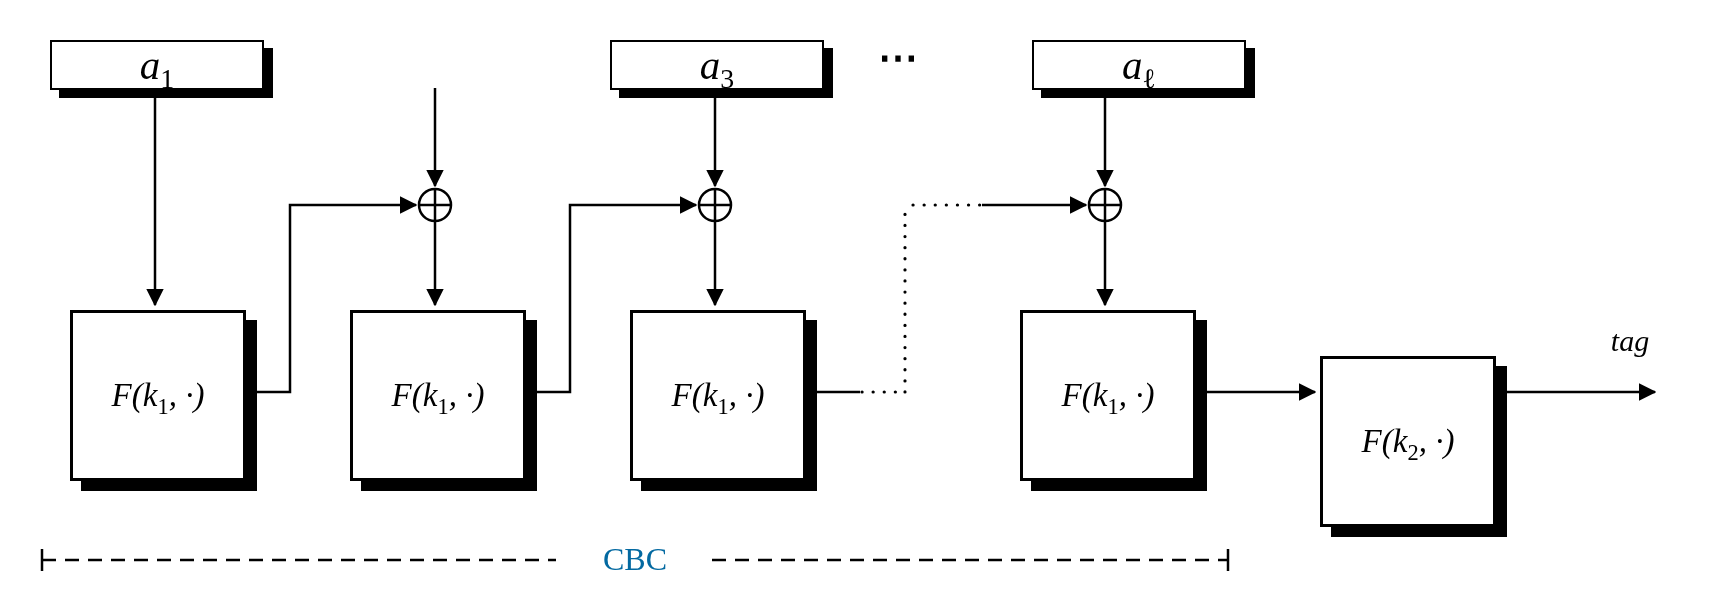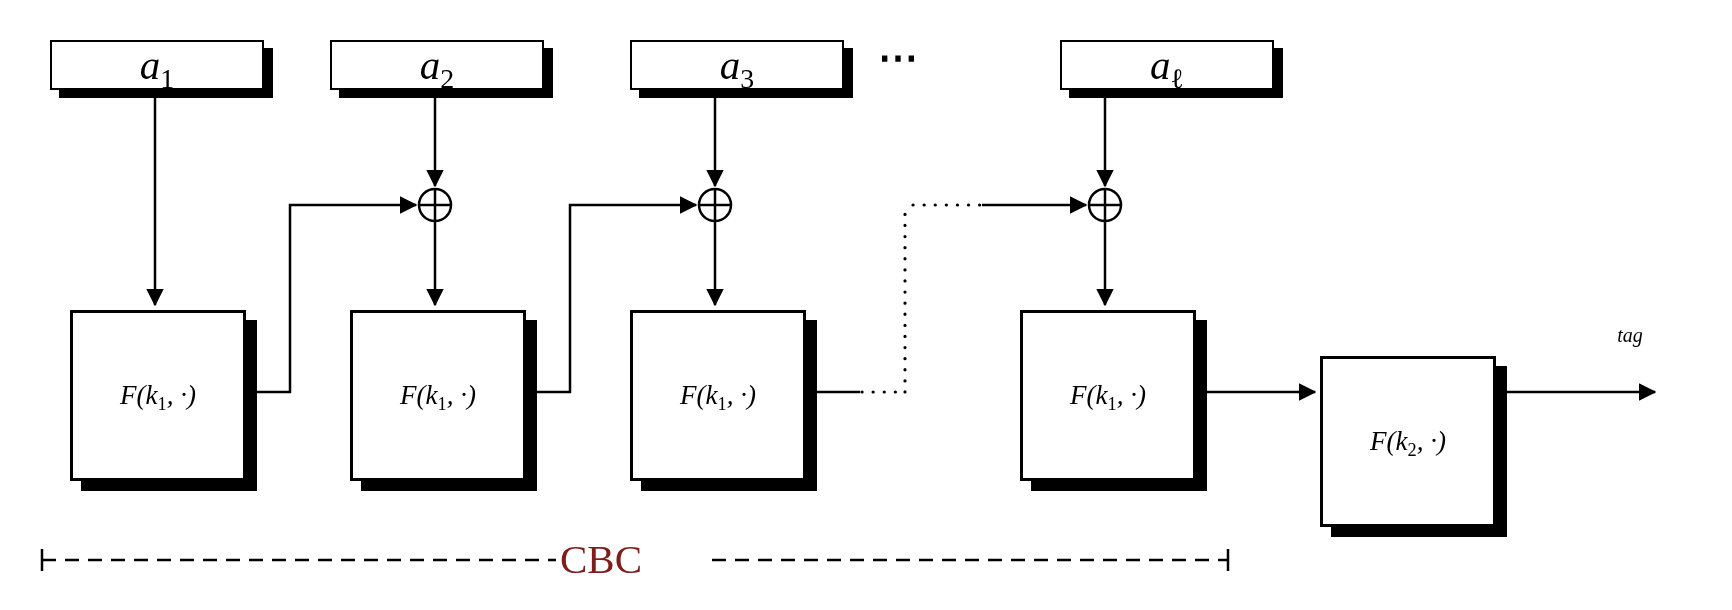--- a/index.html
+++ b/index.html
@@ -37,54 +37,54 @@
     border: 3px solid #000;
     box-shadow: 11px 10px 0 #000;
   }
   .math {
     font-family: "Liberation Serif", serif;
     font-style: italic;
     color: #000;
     white-space: nowrap;
   }
   .msg-box .math { font-size: 41px; }
-  .f-box .math { font-size: 27px; }
+  .f-box .math { font-size: 33px; }
   .math sub {
     font-size: 0.68em;
     font-style: normal;
     line-height: 0;
   }
   .ellipsis {
     position: absolute;
     left: 845px; top: 34px;
     width: 110px;
     text-align: center;
     font-size: 40px;
     font-weight: bold;
     color: #000;
     letter-spacing: 4px;
   }
   .tag-label {
     position: absolute;
     left: 1575px; top: 324px;
     width: 110px;
     text-align: center;
-    font-size: 20px;
+    font-size: 30px;
     font-style: italic;
     color: #000;
   }
   .cbc-label {
     position: absolute;
     left: 560px; top: 538px;
     width: 150px;
     height: 42px;
     line-height: 42px;
-    text-align: left;
-    font-size: 41px;
-    color: #7f1d1d;
+    text-align: center;
+    font-size: 32px;
+    color: #0369a1;
     font-family: "Liberation Serif", serif;
   }
 </style>
 </head>
 <body>
 
 <div class="canvas">
 
   <svg class="wires" viewBox="0 0 1732 610">
     <defs>
@@ -142,27 +142,24 @@
       <line x1="42" y1="560" x2="556" y2="560" stroke-dasharray="14 9"></line>
       <line x1="712" y1="560" x2="1228" y2="560" stroke-dasharray="14 9"></line>
       <line x1="42" y1="549" x2="42" y2="571"></line>
       <line x1="1228" y1="549" x2="1228" y2="571"></line>
     </g>
   </svg>
 
   <div class="box msg-box" style="left:50px;">
     <span class="math"><span>a</span><sub>1</sub></span>
   </div>
-  <div class="box msg-box" style="left:330px;">
-    <span class="math"><span>a</span><sub>2</sub></span>
-  </div>
-  <div class="box msg-box" style="left:610px;margin-left:20px;">
+  <div class="box msg-box" style="left:610px;">
     <span class="math"><span>a</span><sub>3</sub></span>
   </div>
-  <div class="box msg-box" style="left:1060px;">
+  <div class="box msg-box" style="left:1032px;">
     <span class="math"><span>a</span><sub>ℓ</sub></span>
   </div>
 
   <div class="ellipsis">⋯</div>
 
   <div class="box f-box" style="left:70px;">
     <span class="math"><span>F(k</span><sub>1</sub><span>, ·)</span></span>
   </div>
   <div class="box f-box" style="left:350px;">
     <span class="math"><span>F(k</span><sub>1</sub><span>, ·)</span></span>

